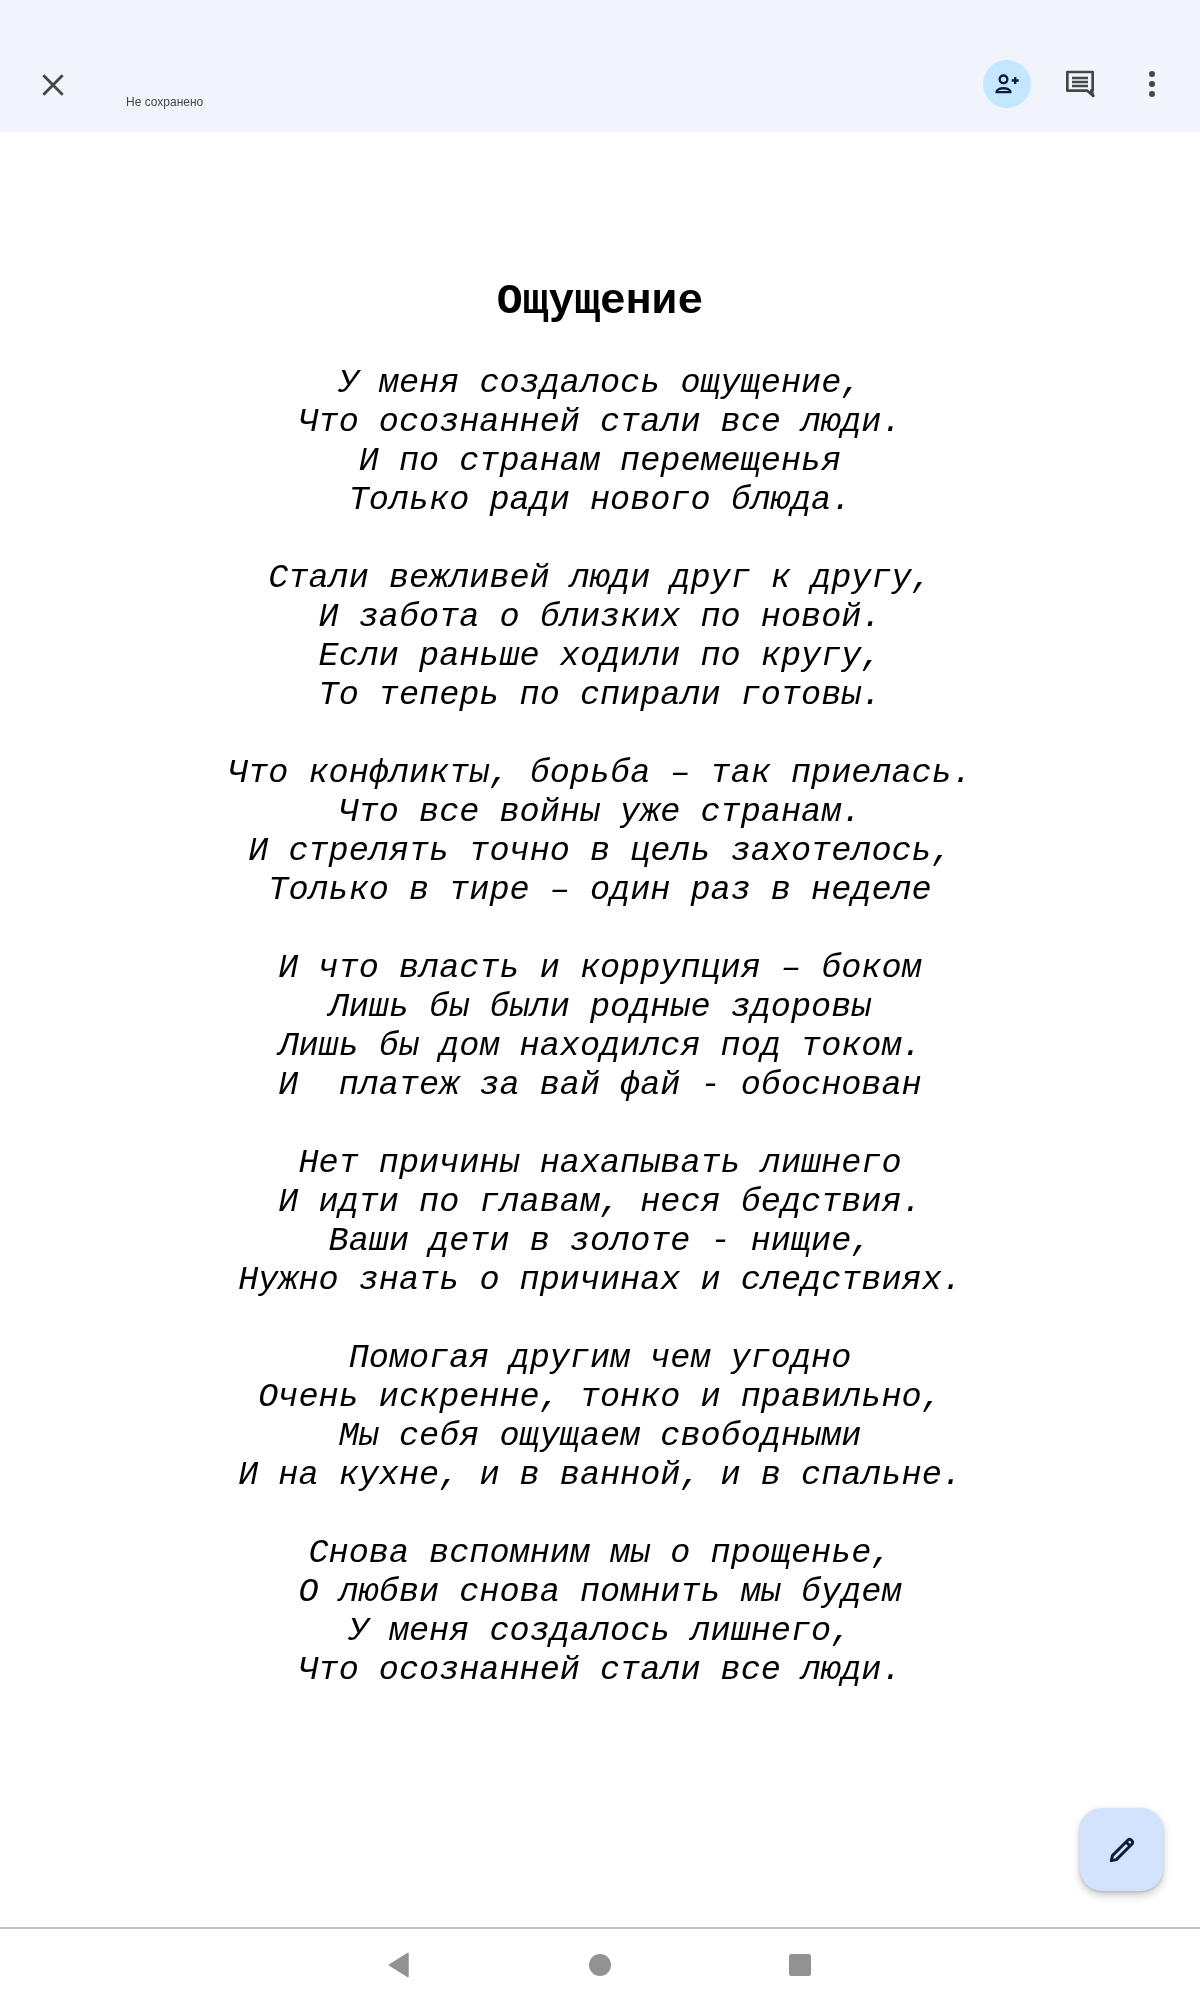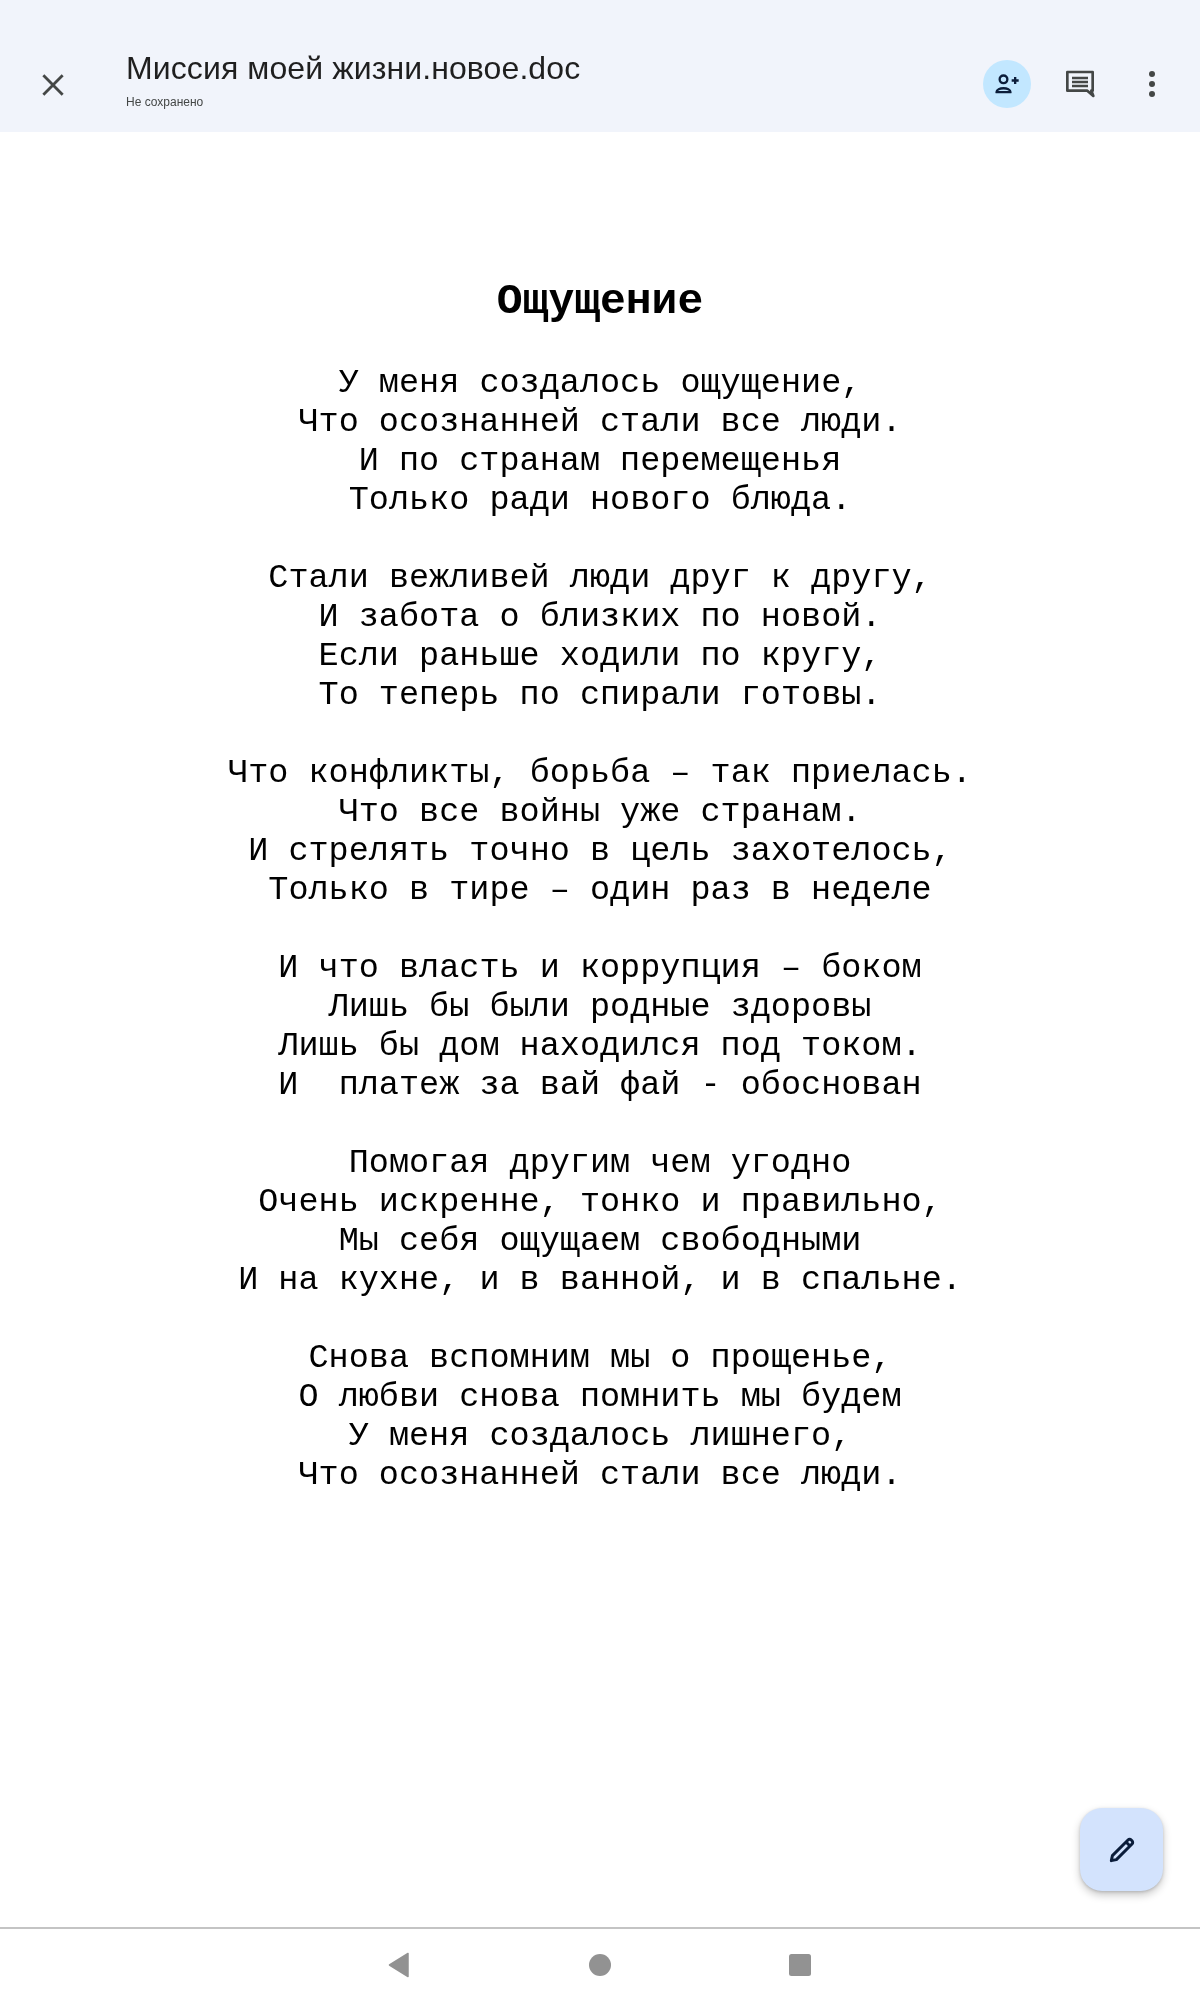--- a/index.html
+++ b/index.html
@@ -93,20 +93,21 @@
       font-size: 33.5px;
       line-height: 39px;
       color: #000000;
     }
     .stanza {
       margin: 0 0 39px 0;
     }
     .line {
       display: block;
       white-space: pre;
+      font-style: italic;
     }
     .fab {
       position: absolute;
       left: 1080px; top: 1808px;
       width: 83px; height: 83px;
       border-radius: 22px;
       background: #d3e3fd;
       box-shadow: 0 4px 8px rgba(0,0,0,0.22), 0 1px 3px rgba(0,0,0,0.15);
       display: flex; align-items: center; justify-content: center;
       cursor: pointer;
@@ -133,21 +134,20 @@
   </style>
 </head>
 <body>
 
 <div class="app-bar">
   <div class="close-btn">
     <svg width="26" height="26" viewBox="0 0 24 24">
       <path d="M4 4 L20 20 M20 4 L4 20" stroke="#444746" stroke-width="2.6" fill="none" stroke-linecap="square"></path>
     </svg>
   </div>
-  <div class="doc-title">Миссия моей жизни.новое.doc</div>
   <div class="doc-status">Не сохранено</div>
 
   <div class="share-btn">
     <svg width="28" height="28" viewBox="0 0 24 24">
       <circle cx="9" cy="8" r="3.3" fill="none" stroke="#0b1d3a" stroke-width="2"></circle>
       <path d="M3 19 C3 14.5 15 14.5 15 19 Z" fill="none" stroke="#0b1d3a" stroke-width="2" stroke-linejoin="round"></path>
       <path d="M19 6 V12 M16 9 H22" stroke="#0b1d3a" stroke-width="2"></path>
     </svg>
   </div>
   <div class="comment-btn">
@@ -186,20 +186,26 @@
       <span class="line">И стрелять точно в цель захотелось,</span>
       <span class="line">Только в тире – один раз в неделе</span>
     </div>
     <div class="stanza">
       <span class="line">И что власть и коррупция – боком</span>
       <span class="line">Лишь бы были родные здоровы</span>
       <span class="line">Лишь бы дом находился под током.</span>
       <span class="line">И  платеж за вай фай - обоснован</span>
     </div>
     <div class="stanza">
+      <span class="line">Нет причины нахапывать лишнего</span>
+      <span class="line">И идти по главам, неся бедствия.</span>
+      <span class="line">Ваши дети в золоте - нищие,</span>
+      <span class="line">Нужно знать о причинах и следствиях.</span>
+    </div>
+    <div class="stanza">
       <span class="line">Помогая другим чем угодно</span>
       <span class="line">Очень искренне, тонко и правильно,</span>
       <span class="line">Мы себя ощущаем свободными</span>
       <span class="line">И на кухне, и в ванной, и в спальне.</span>
     </div>
     <div class="stanza">
       <span class="line">Снова вспомним мы о прощенье,</span>
       <span class="line">О любви снова помнить мы будем</span>
       <span class="line">У меня создалось лишнего,</span>
       <span class="line">Что осознанней стали все люди.</span>

